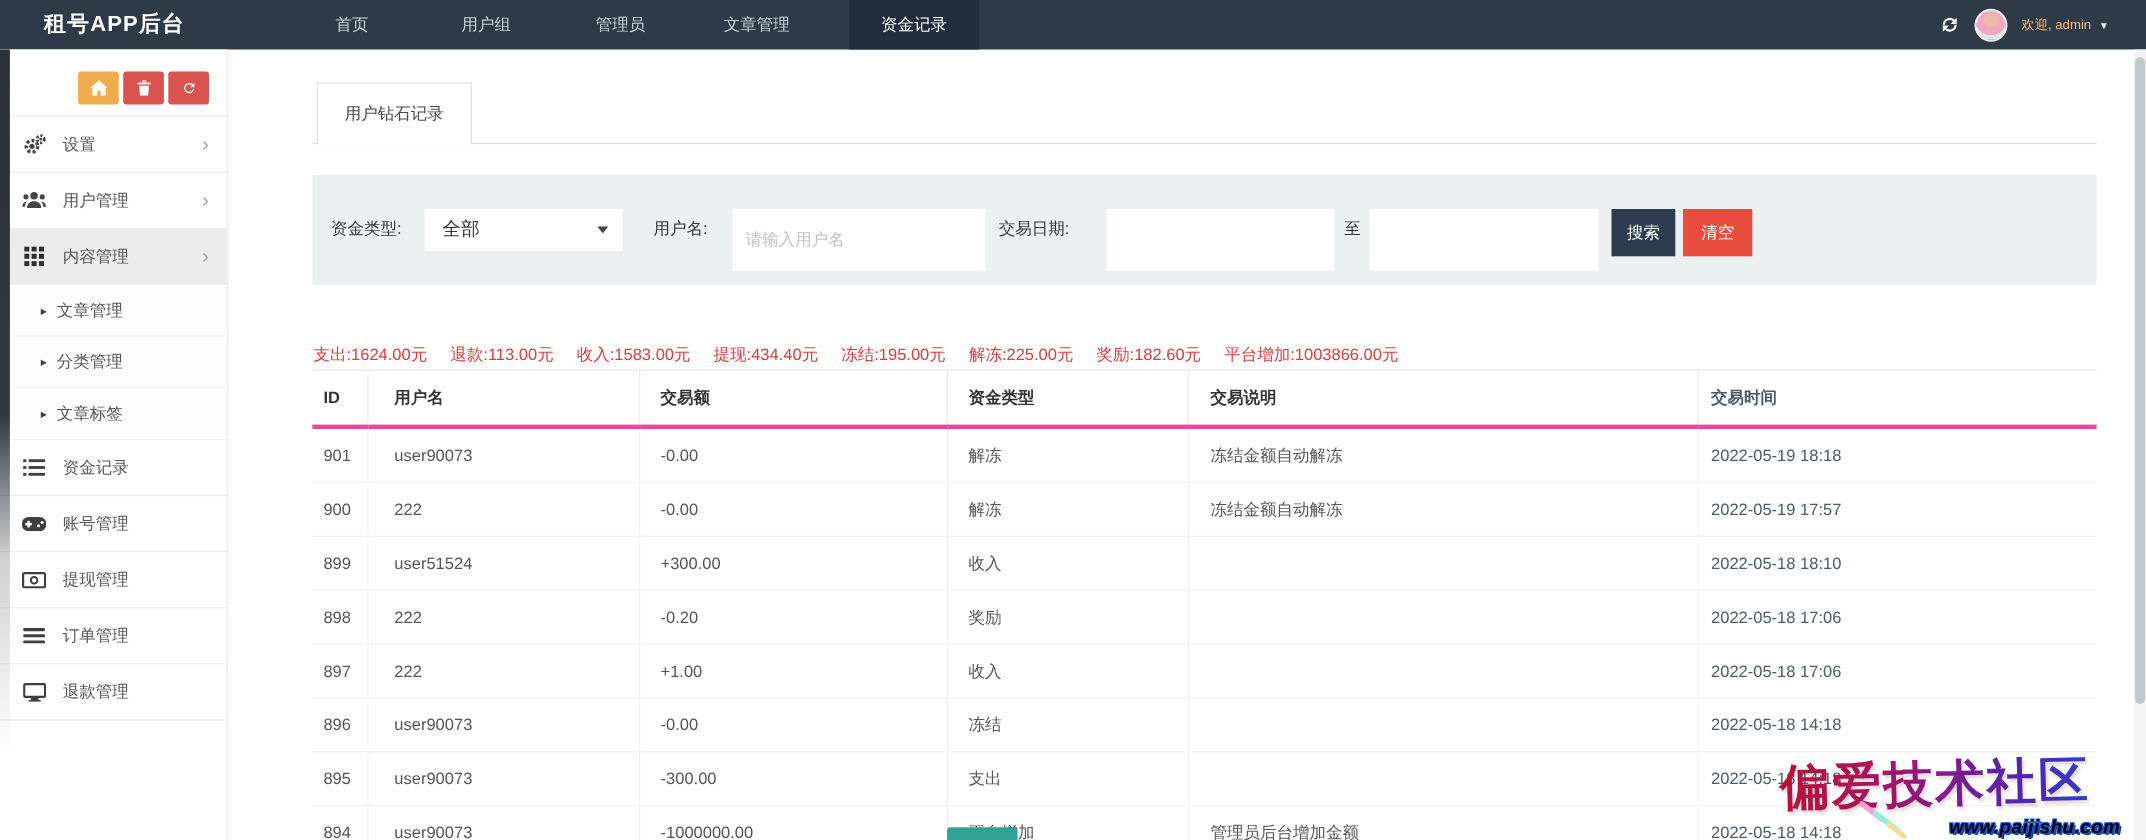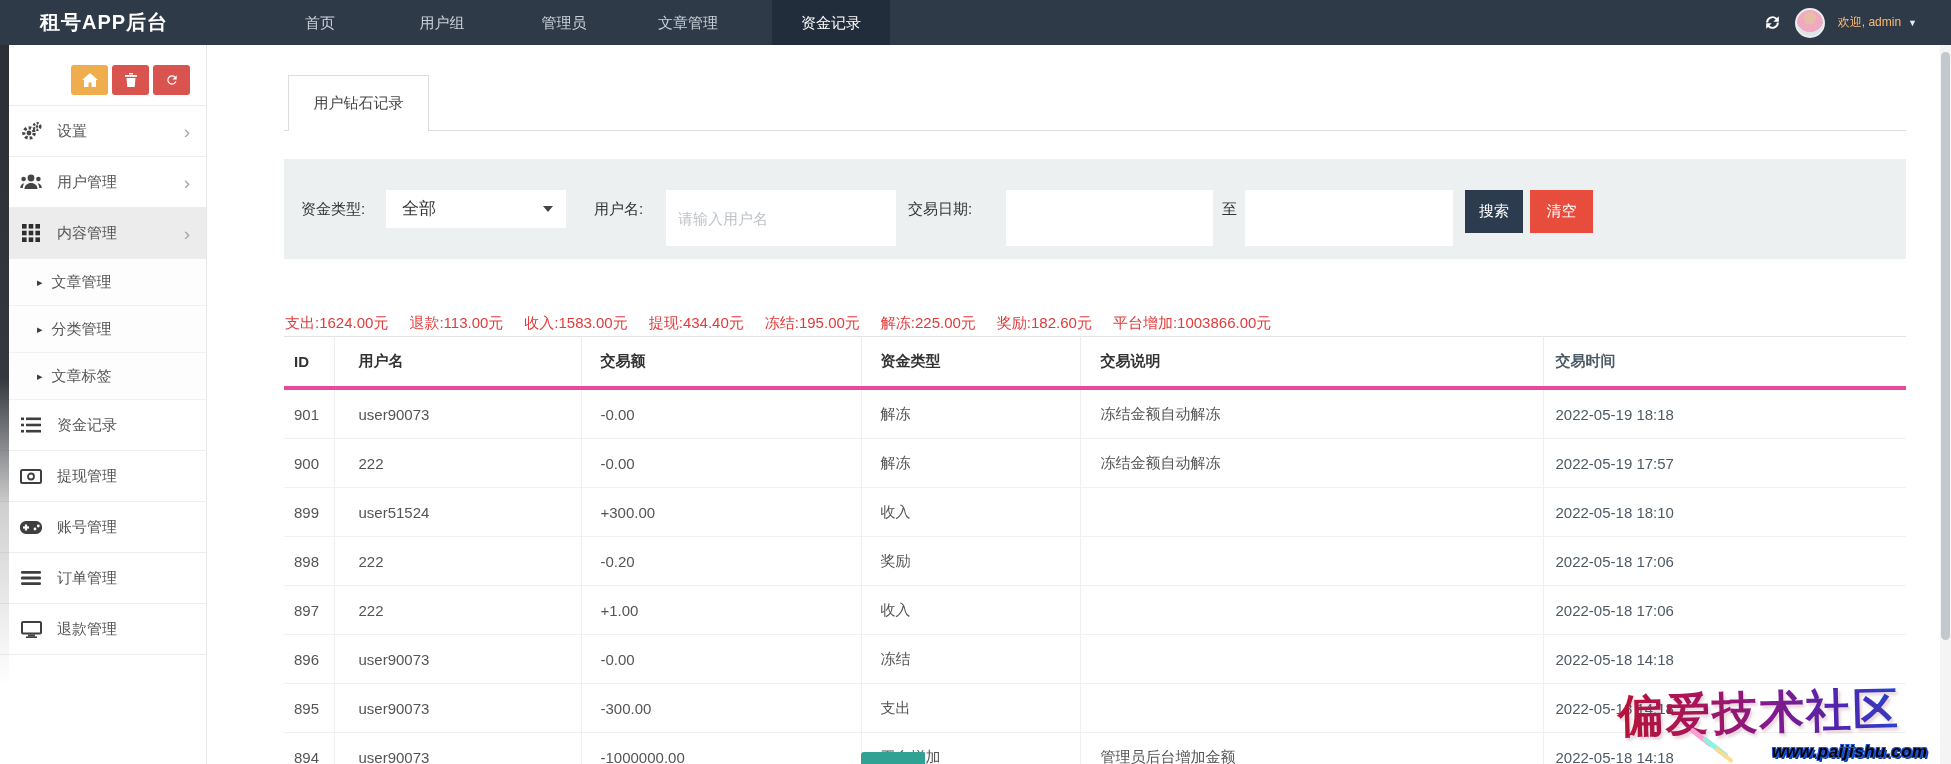--- a/index.html
+++ b/index.html
@@ -207,39 +207,39 @@
             <rect x="5" y="6.7" width="15" height="2.6"></rect>
             <rect y="12.9" width="3" height="2.6"></rect>
             <rect x="5" y="12.9" width="15" height="2.6"></rect>
           </svg>
       </span>
       <span>资金记录</span>
     </div>
 
     <div class="m-item">
       <span class="m-icon">
-        <svg width="22" height="15" viewBox="0 0 22 15">
-            <rect x="1" y="1" width="20" height="13" rx="1.5" fill="none" stroke="#3f3f3f" stroke-width="2"></rect>
-            <circle cx="11" cy="7.5" r="3" fill="none" stroke="#3f3f3f" stroke-width="1.8"></circle>
-          </svg>
-      </span>
-      <span>提现管理</span>
-    </div>
-
-    <div class="m-item">
-      <span class="m-icon">
         <svg width="22" height="13" viewBox="0 0 22 13" fill="#3f3f3f">
             <path d="M6 0h10a6 6 0 0 1 6 6.5A6 6 0 0 1 16 13H6A6 6 0 0 1 0 6.5 6 6 0 0 1 6 0z"></path>
             <rect x="3" y="5.4" width="6" height="2.2" fill="#fff"></rect>
             <rect x="4.9" y="3.5" width="2.2" height="6" fill="#fff"></rect>
             <circle cx="15" cy="8" r="1.4" fill="#fff"></circle>
             <circle cx="18.3" cy="5" r="1.4" fill="#fff"></circle>
           </svg>
       </span>
       <span>账号管理</span>
+    </div>
+
+    <div class="m-item">
+      <span class="m-icon">
+        <svg width="22" height="15" viewBox="0 0 22 15">
+            <rect x="1" y="1" width="20" height="13" rx="1.5" fill="none" stroke="#3f3f3f" stroke-width="2"></rect>
+            <circle cx="11" cy="7.5" r="3" fill="none" stroke="#3f3f3f" stroke-width="1.8"></circle>
+          </svg>
+      </span>
+      <span>提现管理</span>
     </div>
 
     <div class="m-item">
       <span class="m-icon">
         <svg width="20" height="14" viewBox="0 0 20 14" fill="#3f3f3f">
             <rect width="20" height="2.8" rx="1.2"></rect>
             <rect y="5.6" width="20" height="2.8" rx="1.2"></rect>
             <rect y="11.2" width="20" height="2.8" rx="1.2"></rect>
           </svg>
       </span>

